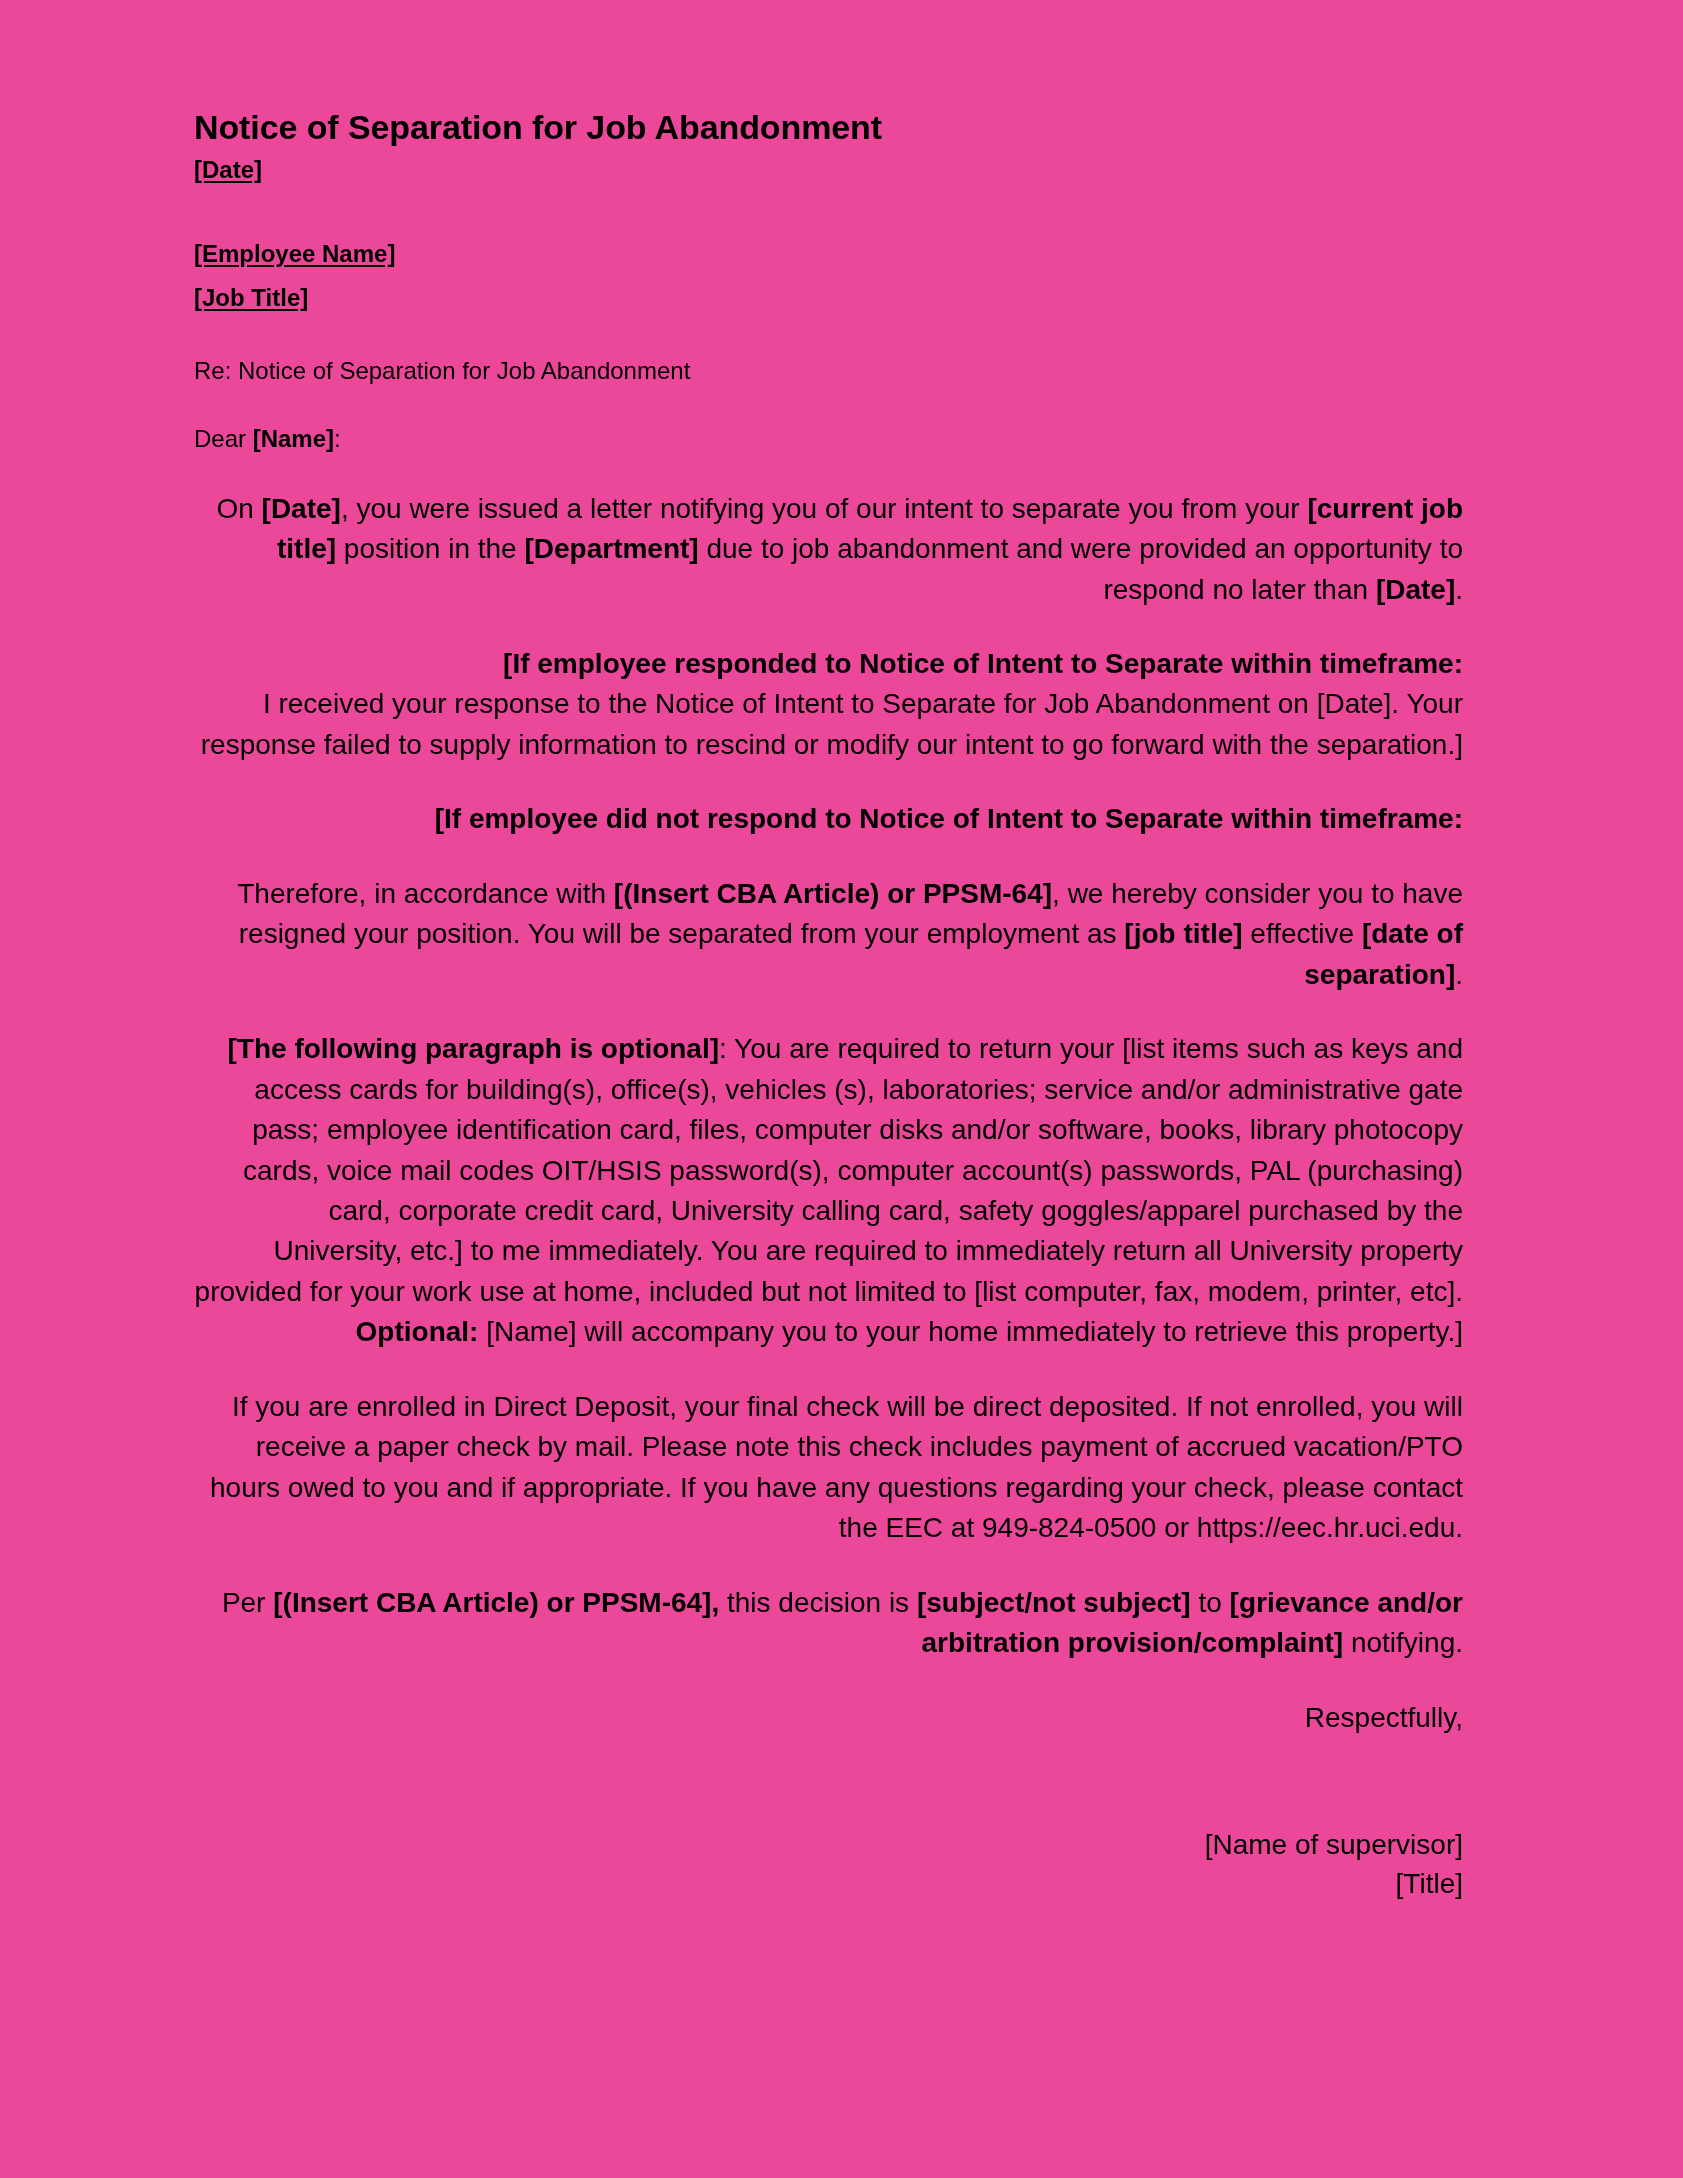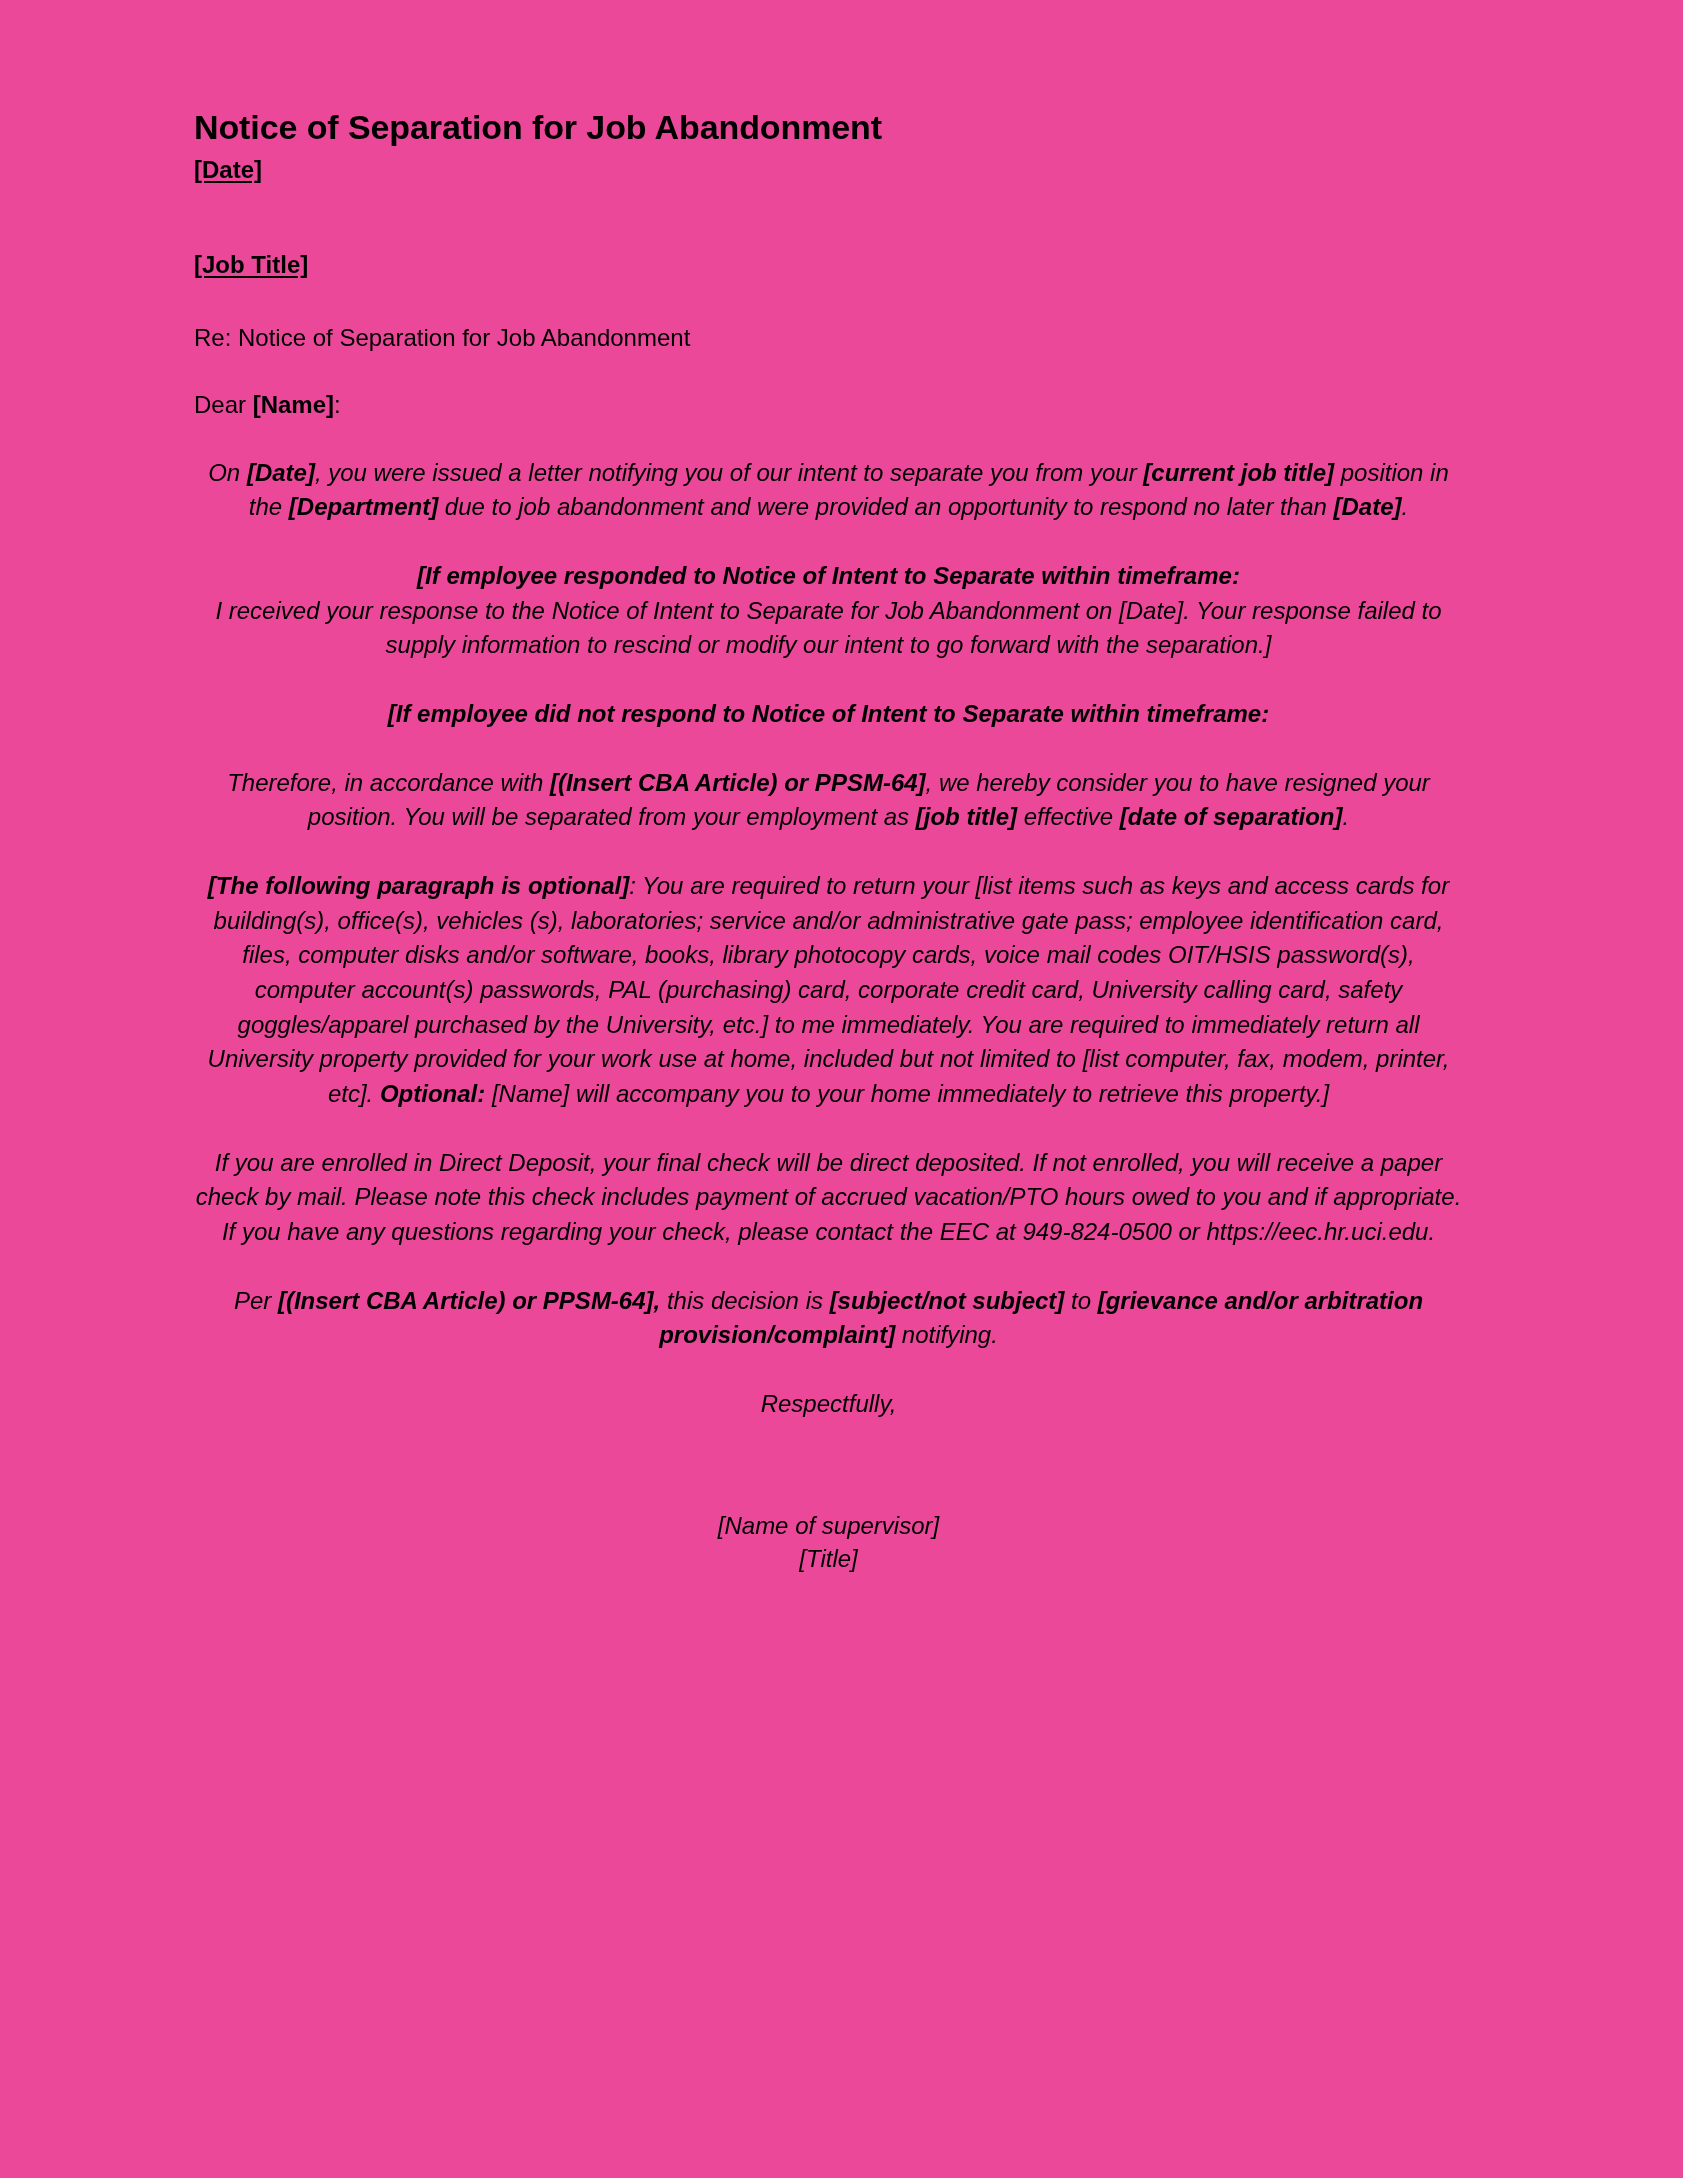--- a/index.html
+++ b/index.html
@@ -42,25 +42,24 @@
     margin: 0;
   }
 
   .underline-bold {
     font-weight: bold;
     text-decoration: underline;
     text-underline-offset: 3px;
   }
 
   .para {
-    font-size: 24px;
+    font-size: 28px;
     line-height: 1.445;
     margin: 0;
-    text-align: center;
-    font-style: italic;
+    text-align: right;
   }
 
   b, .b { font-weight: bold; }
   .gap-md { height: 34px; }
   .gap-lg { height: 40px; }
   .gap-xl { height: 51px; }
   .gap-xxl { height: 87px; }
 
   .sig-block .para { line-height: 1.4; }
 </style>
@@ -71,20 +70,23 @@
   <div class="page-body">
 
     <h1 class="doc-title">Notice of Separation for Job Abandonment</h1>
 
     <p class="line">
       <span class="underline-bold">[Date]</span>
     </p>
 
     <div class="gap-xl"></div>
 
+    <p class="line">
+      <span class="underline-bold">[Employee Name]</span>
+    </p>
 
     <div style="height:11px"></div>
 
     <p class="line">
       <span class="underline-bold">[Job Title]</span>
     </p>
 
     <div class="gap-lg"></div>
 
     <p class="line">Re: Notice of Separation for Job Abandonment</p>

